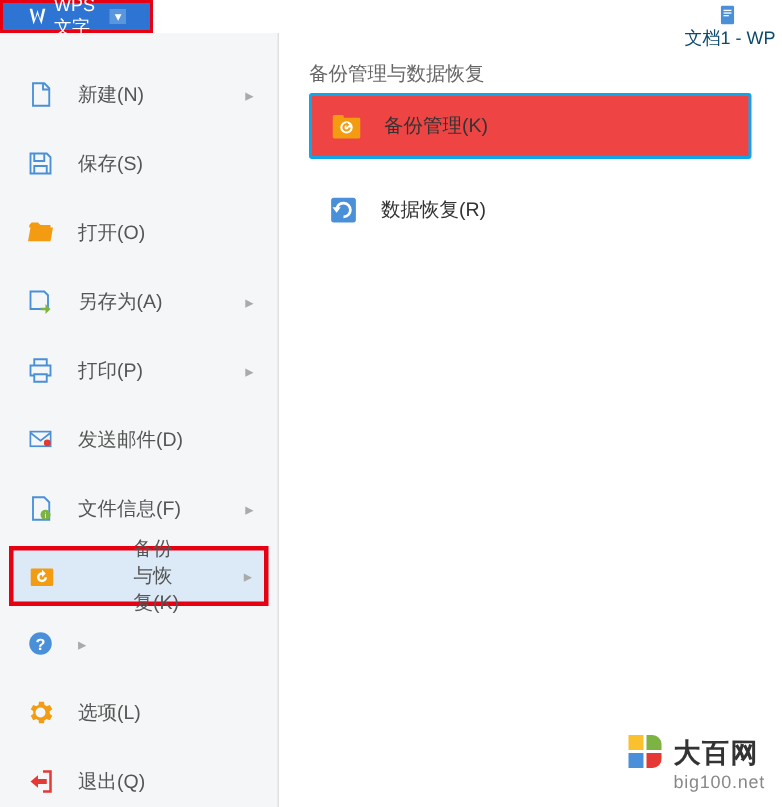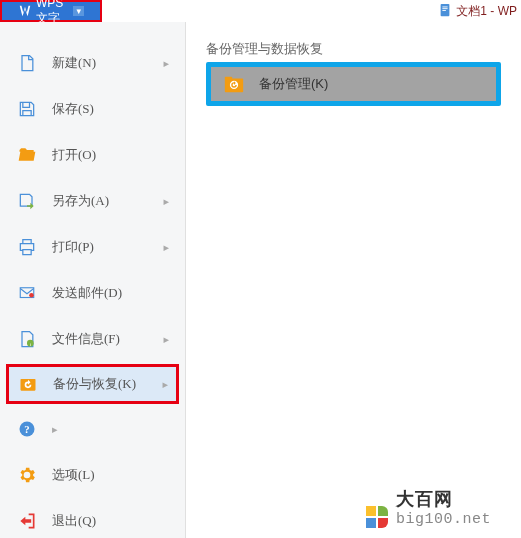--- a/index.html
+++ b/index.html
@@ -3,46 +3,46 @@
   <meta charset="utf-8">
   <style>
     * { margin: 0; padding: 0; box-sizing: border-box; }
     body { font-family: "Microsoft YaHei", sans-serif; font-size: 13px; color: #333; width: 521px; height: 538px; overflow: hidden; position: relative; background: #fff; }
     
     .titlebar { height: 22px; background: #2e75d3; display: flex; align-items: center; padding: 0 16px; color: #fff; border: 2px solid #e60012; width: 102px; }
     .titlebar-icon { width: 14px; height: 14px; display: flex; align-items: center; justify-content: center; }
     .titlebar-text { margin-left: 4px; font-size: 12px; }
     .titlebar-dropdown { margin-left: 4px; background: #5a96de; padding: 0 3px; font-size: 9px; }
     
-    .doc-title { position: absolute; top: 3px; right: 4px; display: flex; align-items: flex-start; color: #7f1d1d; font-size: 12px; }
+    .doc-title { position: absolute; top: 3px; right: 4px; display: flex; align-items: center; color: #0c4a6e; font-size: 12px; flex-direction: column; }
     .doc-icon { width: 14px; height: 14px; margin-right: 4px; color: #4a90d9; }
     
     .content { display: flex; height: calc(100% - 22px); }
     
-    .sidebar { width: 186px; background: #f5f6f7; border-right: 1px solid #e0e0e0; padding-top: 18px; font-family: Liberation Serif, serif; }
+    .sidebar { width: 186px; background: #f5f6f7; border-right: 1px solid #e0e0e0; padding-top: 18px; }
     .menu-item { display: flex; align-items: center; height: 46px; padding: 0 16px; cursor: pointer; position: relative; }
-    .menu-item.selected { background: #dce9f7; }
+    .menu-item.selected { background: #dce9f7; gap: 36px; }
     .menu-icon { width: 22px; height: 22px; margin-right: 14px; display: flex; align-items: center; justify-content: center; }
     .menu-label { flex: 1; color: #555; }
     .menu-arrow { color: #aaa; font-size: 11px; }
     .menu-highlight { border: 3px solid #e60012; margin: 2px 6px; height: 40px; padding: 0 8px; }
     
     .main { flex: 1; padding: 18px 20px; background: #fff; }
     .panel-title { color: #666; font-size: 13px; margin-bottom: 4px; }
     .option-item { display: flex; align-items: center; height: 44px; padding: 0 12px; cursor: pointer; border-radius: 2px; }
-    .option-item.highlighted { border: 5px solid #0ea5e9; background: #a3a3a3; align-items: center; }
+    .option-item.highlighted { border: 2px solid #0ea5e9; background: #ef4444; align-items: center; }
     .option-icon { width: 22px; height: 22px; margin-right: 14px; display: flex; align-items: center; justify-content: center; }
     .option-spacer { height: 12px; }
     
-    .watermark { position: absolute; right: 30px; bottom: 10px; display: flex; align-items: flex-end; }
+    .watermark { position: absolute; right: 11px; bottom: 10px; display: flex; align-items: flex-start; }
     .wm-logo { display: flex; gap: 2px; margin-right: 8px; }
     .wm-sq { width: 10px; height: 10px; }
     .wm-text { display: flex; flex-direction: column; align-items: flex-start; }
     .wm-main { font-size: 18px; font-weight: bold; color: #333; letter-spacing: 1px; }
-    .wm-sub { font-size: 15px; color: #888; letter-spacing: 0.5px; font-family: Liberation Mono, monospace; }
+    .wm-sub { font-size: 12px; color: #888; letter-spacing: 0.5px; }
   </style>
 </head>
 <body>
 
 <div class="titlebar">
   <span class="titlebar-icon">
     <svg viewBox="0 0 16 16" width="14" height="14">
         <path fill="#fff" d="M2 2 L5 14 L8 6 L11 14 L14 2 L12 2 L10 10 L8 3 L6 10 L4 2 Z"></path>
       </svg>
   </span>
@@ -190,20 +190,29 @@
             <rect x="2" y="4" width="8" height="3" fill="#f39c12" rx="1"></rect>
             <circle cx="12" cy="13" r="4.5" fill="#fff"></circle>
             <path fill="#f39c12" d="M12 10a3 3 0 1 0 3 3h-1.5a1.5 1.5 0 1 1-1.5-1.5v1.5l2-2-2-2z"></path>
           </svg>
       </span>
       <span>备份管理(K)</span>
     </div>
 
     <div class="option-spacer"></div>
 
+    <div class="option-item">
+      <span class="option-icon">
+        <svg viewBox="0 0 24 24" width="22" height="22">
+            <rect x="3" y="3" width="18" height="18" fill="#4a90d9" rx="2"></rect>
+            <path fill="#fff" d="M12 6a6 6 0 0 0-5.6 4H4l3 4 3-4H8.5A4 4 0 1 1 12 16v2a6 6 0 0 0 0-12z"></path>
+          </svg>
+      </span>
+      <span>数据恢复(R)</span>
+    </div>
   </div>
 </div>
 
 <div class="watermark">
   <div class="wm-logo">
     <div style="display:flex;flex-direction:column;gap:2px">
       <div class="wm-sq" style="background:#fbc02d"></div>
       <div class="wm-sq" style="background:#4a90d9"></div>
     </div>
     <div style="display:flex;flex-direction:column;gap:2px">

